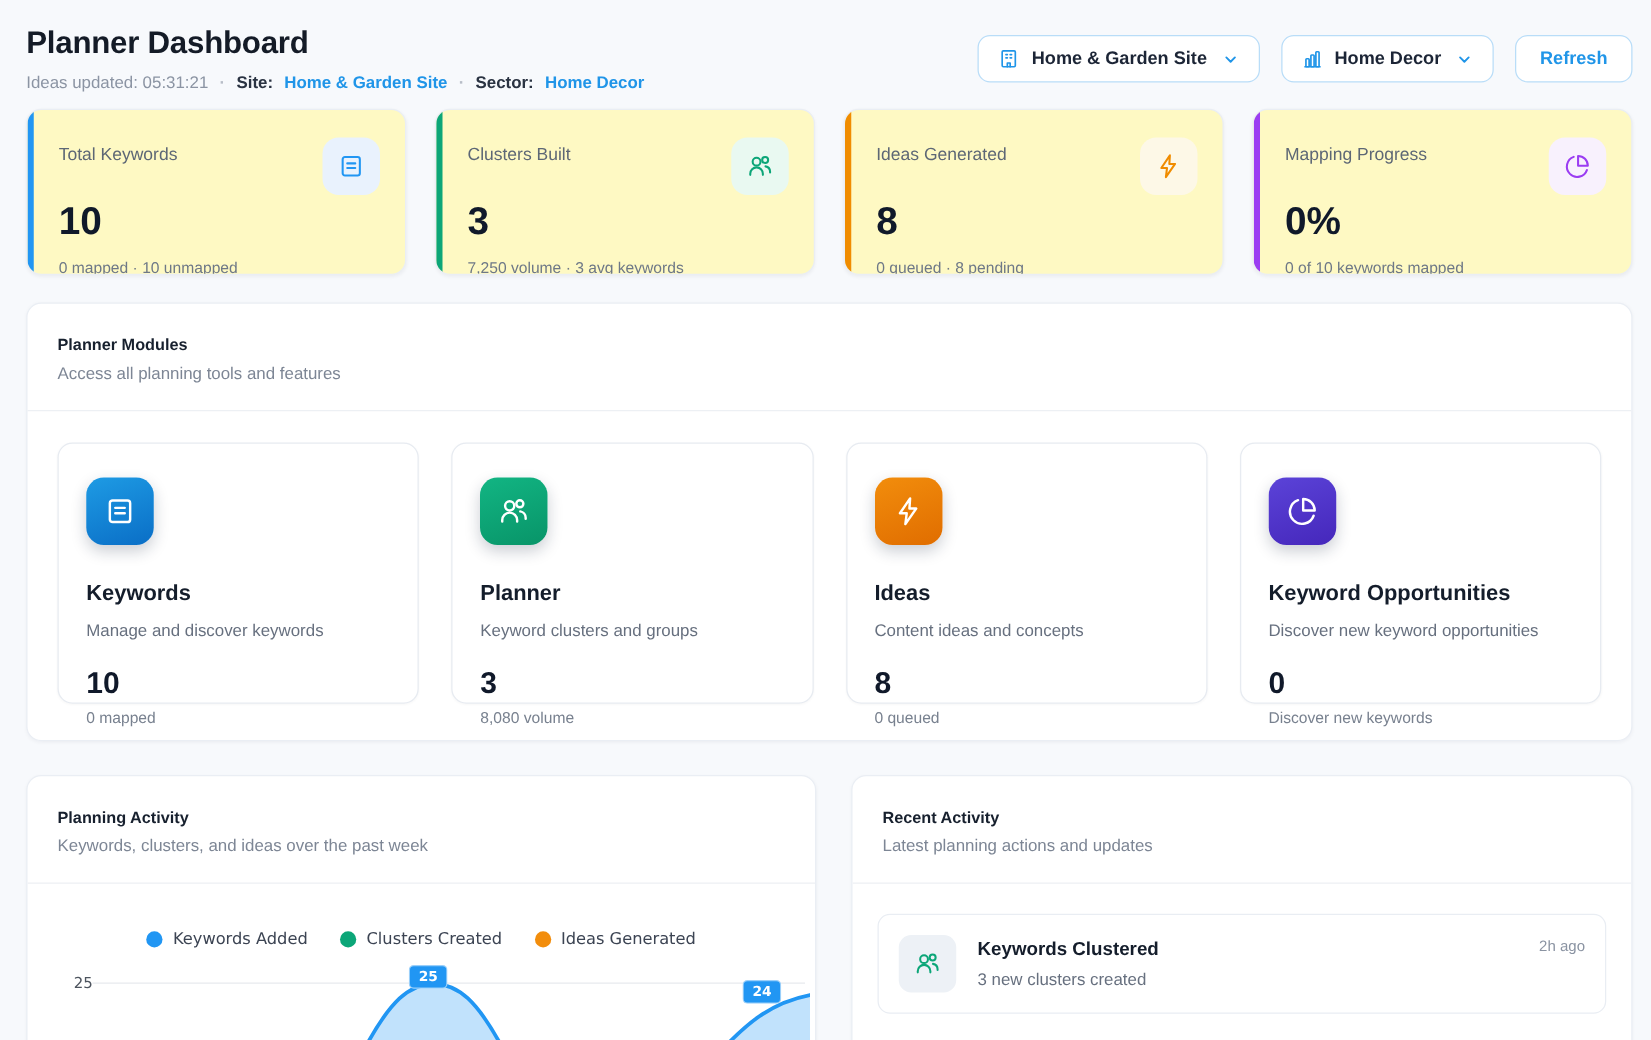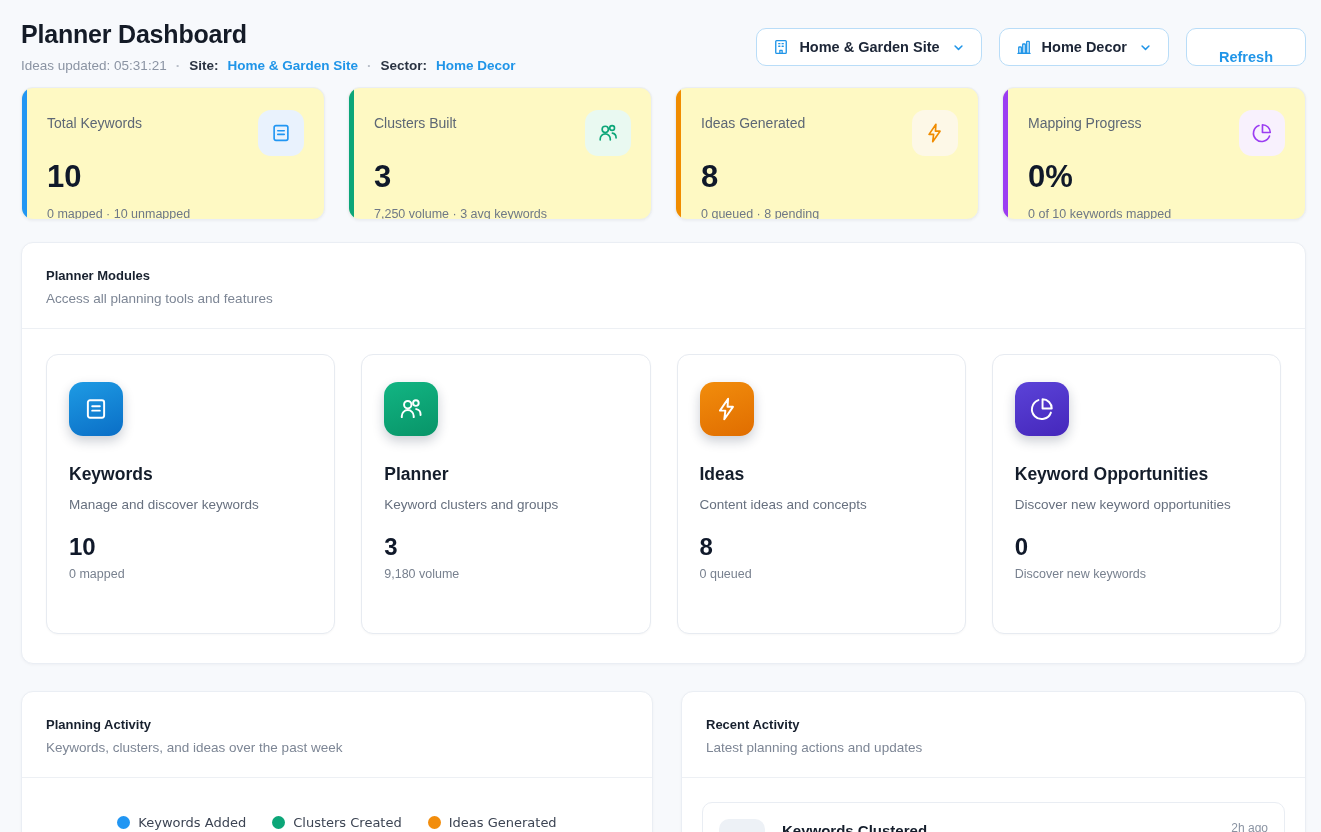--- a/index.html
+++ b/index.html
@@ -18,21 +18,21 @@
   .meta-muted { color:#8b94a3; }
   .meta-dot { color:#b8bec8; font-weight:700; }
   .meta-label { color:#2a3342; font-weight:700; }
   .meta-link { color:#2095e8; font-weight:600; cursor:pointer; }
   .header-actions { display:flex; gap:17px; align-items:center; margin-top:8px; }
   .btn { height:38px; display:inline-flex; align-items:center; gap:9px; padding:0 15px;
          background:#fff; border:1px solid #b9ddf8; border-radius:10px; font-family:inherit;
          font-size:14.5px; font-weight:700; color:#1c2536; cursor:pointer; }
   .btn .blue-ic { color:#2095e8; display:flex; }
   .btn .chev { color:#2095e8; display:flex; margin-left:2px; }
-  .btn-refresh { color:#2095e8; padding:0 32px;align-items:flex-end; }
+  .btn-refresh { color:#2095e8; padding:0 19px; }
   svg { display:block; }
 
   
   .stats-row { display:grid; grid-template-columns:repeat(4,1fr); gap:23px; margin:14px 15px 0 21px; }
   .stat-card { position:relative; background:#fef9c3; border:1px solid #eaeef4; border-radius:12px;
                height:133px; padding:22px 20px 14px 25px; box-shadow:0 1px 3px rgba(16,24,40,.05); overflow:hidden; }
   .stat-accent { position:absolute; left:0; top:0; bottom:0; width:5px; }
   .stat-top { display:flex; justify-content:space-between; align-items:flex-start; }
   .stat-label { font-size:14px; color:#5d6775; padding-top:5px; }
   .icon-box { width:46px; height:46px; border-radius:13px; display:flex; align-items:center; justify-content:center; }
@@ -43,21 +43,21 @@
   
   .section-card { background:#fff; border:1px solid #eaeef4; border-radius:12px;
                   box-shadow:0 1px 3px rgba(16,24,40,.04); }
   .modules-section { margin:22px 15px 0 21px; }
   .section-head { padding:25px 24px 22px; }
   .section-title { font-size:13px; font-weight:700; color:#17202e; }
   .section-sub { font-size:13.5px; color:#7d8695; margin-top:8px; }
   .section-divider { border-top:1px solid #edf0f4; }
 
   .modules-grid { display:grid; grid-template-columns:repeat(4,1fr); gap:26px; padding:25px 24px 29px; }
-  .module-card { border:1px solid #e7ebf1; border-radius:12px; padding:27px 22px 24px; height:280px;
+  .module-card { border:1px solid #e7ebf1; border-radius:12px; padding:27px 22px 24px; height:209px;
                  background:#fff; cursor:pointer; box-shadow:0 1px 2px rgba(16,24,40,.03); }
   .module-icon { width:54px; height:54px; border-radius:14px; display:flex; align-items:center; justify-content:center;
                  color:#fff; box-shadow:0 5px 12px rgba(20,30,60,.22); }
   .module-icon svg { width:26px; height:26px; }
   .module-title { margin-top:28px; font-size:17.5px; font-weight:800; color:#141d2b; }
   .module-desc { margin-top:12px; font-size:13.5px; color:#67707f; }
   .module-value { margin-top:23px; font-size:24px; font-weight:800; color:#10192a; line-height:1; }
   .module-detail { margin-top:8px; font-size:12.5px; color:#78818f; }
 
   
@@ -236,21 +236,21 @@
           <svg viewBox="0 0 24 24" fill="none" stroke="currentColor" stroke-width="1.8" stroke-linecap="round" stroke-linejoin="round">
               <circle cx="9" cy="8" r="3.4"></circle>
               <path d="M3.5 19.5v-1a5.5 5.5 0 0 1 11 0v1"></path>
               <circle cx="16.5" cy="6.5" r="2.6"></circle>
               <path d="M16.8 12.1a4.8 4.8 0 0 1 4 4.7v.7"></path>
             </svg>
         </div>
         <div class="module-title">Planner</div>
         <div class="module-desc">Keyword clusters and groups</div>
         <div class="module-value">3</div>
-        <div class="module-detail">9,180 volume</div>
+        <div class="module-detail">8,080 volume</div>
       </div>
 
       <div class="module-card">
         <div class="module-icon" style="background: linear-gradient(160deg, rgb(242, 141, 12), rgb(224, 109, 0));">
           <svg viewBox="0 0 24 24" fill="none" stroke="currentColor" stroke-width="1.8" stroke-linejoin="round">
               <path d="M13 2.5 5.5 13.5h5l-1 8L17.5 10h-5l.5-7.5z"></path>
             </svg>
         </div>
         <div class="module-title">Ideas</div>
         <div class="module-desc">Content ideas and concepts</div>

